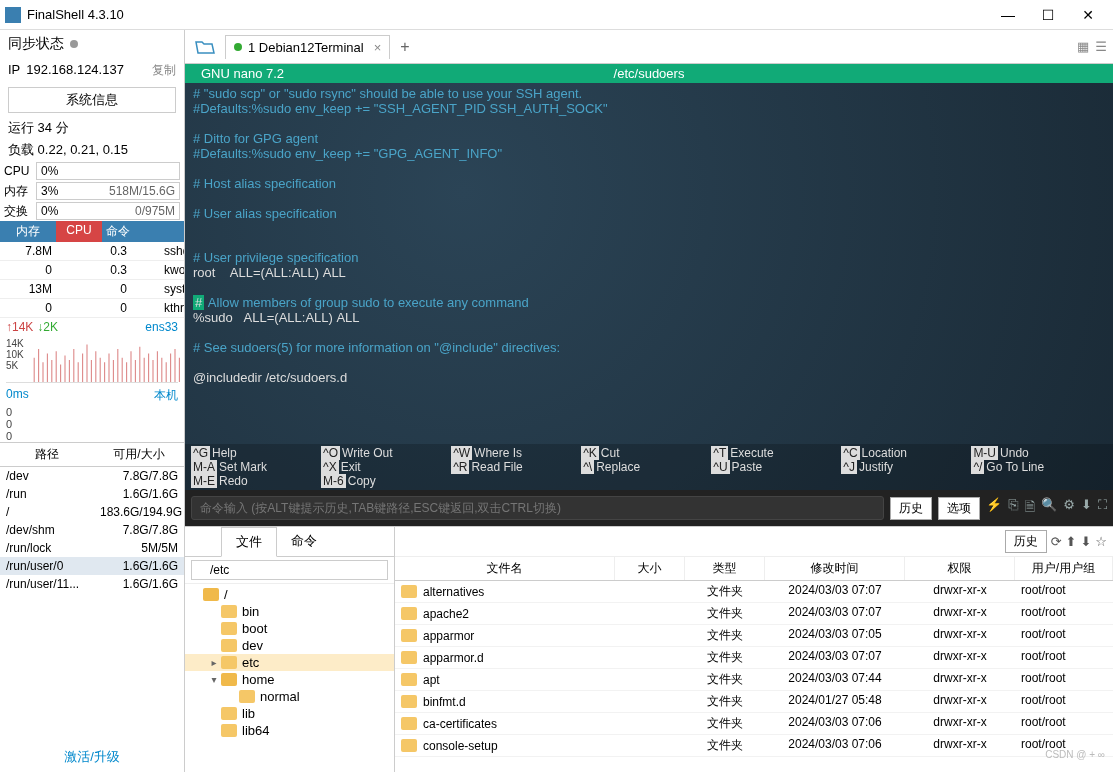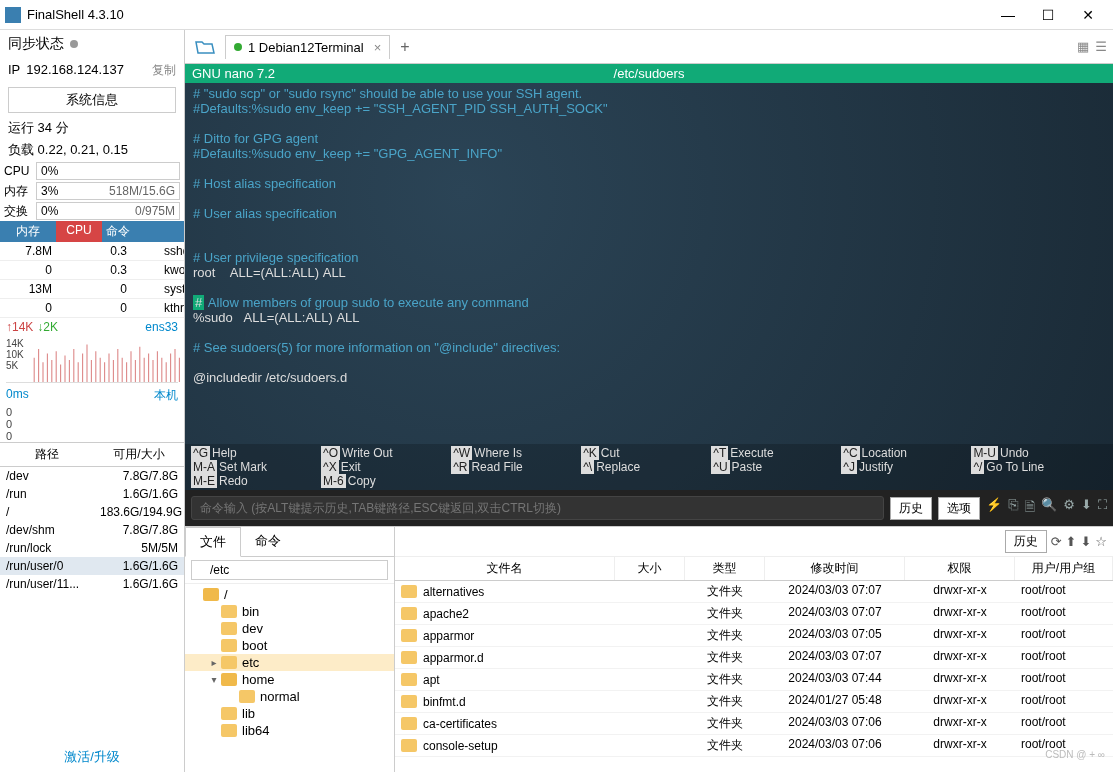--- a/index.html
+++ b/index.html
@@ -57,40 +57,40 @@
 .rightpane { flex: 1; display: flex; flex-direction: column; background: #fff; }
 .tabbar { height: 34px; display: flex; align-items: center; border-bottom: 1px solid #ccc; padding: 0 6px; }
 .folder-btn { width: 28px; height: 26px; display: flex; align-items: center; justify-content: center; cursor: pointer; }
 .tab { display: flex; align-items: center; border: 1px solid #ccc; border-bottom: none; padding: 4px 8px; margin-left: 6px; cursor: pointer; font-size: 13px; background: #fff; }
 .tab .dot { width: 8px; height: 8px; border-radius: 50%; background: #3a3; margin-right: 6px; }
 .tab .x { margin-left: 10px; color: #888; }
 .plus-tab { padding: 4px 10px; cursor: pointer; color: #666; font-size: 16px; }
 .viewicons { margin-left: auto; display: flex; gap: 6px; color: #888; }
 .viewicons span { cursor: pointer; }
 .term-wrap { flex: 1.2; background: radial-gradient(circle at 30% 30%, #2b4456, #1a2a36); position: relative; font-family: "Consolas", monospace; font-size: 13px; color: #5cc; overflow: hidden; min-height: 400px; }
-.term-hdr { display: flex; color: #fff; background: #1a7; padding: 2px 7px; }
+.term-hdr { display: flex; color: #fff; background: #1a7; padding: 2px 16px; }
 .term-hdr .l { flex: 1; }
 .term-body { padding: 4px 8px; line-height: 1.15; }
 .term-body .c { color: #4aa4c8; }
 .term-body .w { color: #ddd; }
 .term-body .hl { background: #1a7; color: #ddd; padding: 0 2px; }
 .term-foot { position: absolute; bottom: 0; left: 0; right: 0; background: rgba(0,0,0,.2); display: flex; flex-wrap: wrap; padding: 2px 6px; color: #ddd; font-size: 12px; }
 .term-foot .item { width: 14.2%; white-space: nowrap; }
 .term-foot .key { background: #ddd; color: #222; padding: 0 2px; margin-right: 2px; }
 .cmdbar { display: flex; align-items: center; background: #222; padding: 6px; gap: 6px; }
 .cmdbar input { flex: 1; background: #333; border: 1px solid #444; color: #999; padding: 4px 8px; border-radius: 3px; font-size: 12px; }
 .cmdbar button { background: #fff; border: 1px solid #aaa; padding: 2px 8px; cursor: pointer; font-size: 12px; }
 .cmdbar .icns { display: flex; gap: 6px; color: #8c8; }
 .cmdbar .icns span { cursor: pointer; color: #9aa; }
 .cmdbar .bolt { color: #6c3; }
 .bottom { display: flex; height: 246px; border-top: 1px solid #ccc; }
 .tree { width: 210px; border-right: 1px solid #ccc; display: flex; flex-direction: column; font-size: 13px; }
 .btabs { display: flex; border-bottom: 1px solid #ccc; }
 .btabs .bt { padding: 5px 14px; cursor: pointer; font-size: 13px; }
-.btabs .bt.act { border: 1px solid #ccc; border-bottom: 1px solid #fff; margin-bottom: -1px; background: #fff; }
+.btabs .bt.act { border: 1px solid #ccc; border-bottom: 1px solid #fff; margin-bottom: -1px; background: #fff; margin-left: 36px; }
 .pathrow { display: flex; align-items: center; gap: 4px; padding: 3px 6px; border-bottom: 1px solid #eee; }
 .pathrow input { flex: 1; border: 1px solid #ccc; padding: 2px 18px; font-size: 12px; }
 .pathrow button { border: 1px solid #aaa; background: #fff; padding: 2px 8px; cursor: pointer; font-size: 12px; }
 .pathrow .icn { cursor: pointer; color: #555; }
 .tree-list { flex: 1; overflow: auto; padding: 2px 0; }
 .tree-item { display: flex; align-items: center; padding: 1px 4px; cursor: pointer; font-size: 13px; }
 .tree-item.sel { background: #fdecc8; }
 .tree-item .arr { width: 14px; text-align: center; color: #666; font-size: 10px; }
 .tree-item .fld { width: 16px; height: 13px; background: #f5c767; border-radius: 2px; margin-right: 5px; display: inline-block; position: relative; }
 .tree-item .fld.open { background: #f0b94a; }
@@ -375,26 +375,26 @@
               <span>/</span>
             </div>
             <div class="tree-item" style="padding-left:22px">
               <span class="arr"></span>
               <span class="fld"></span>
               <span>bin</span>
             </div>
             <div class="tree-item" style="padding-left:22px">
               <span class="arr"></span>
               <span class="fld"></span>
+              <span>boot</span>
+            </div>
+            <div class="tree-item" style="padding-left:22px">
+              <span class="arr"></span>
+              <span class="fld"></span>
               <span>dev</span>
-            </div>
-            <div class="tree-item" style="padding-left:22px">
-              <span class="arr"></span>
-              <span class="fld"></span>
-              <span>boot</span>
             </div>
             <div class="tree-item sel" style="padding-left:22px">
               <span class="arr">▸</span>
               <span class="fld"></span>
               <span>etc</span>
             </div>
             <div class="tree-item" style="padding-left:22px">
               <span class="arr">▾</span>
               <span class="fld open"></span>
               <span>home</span>

